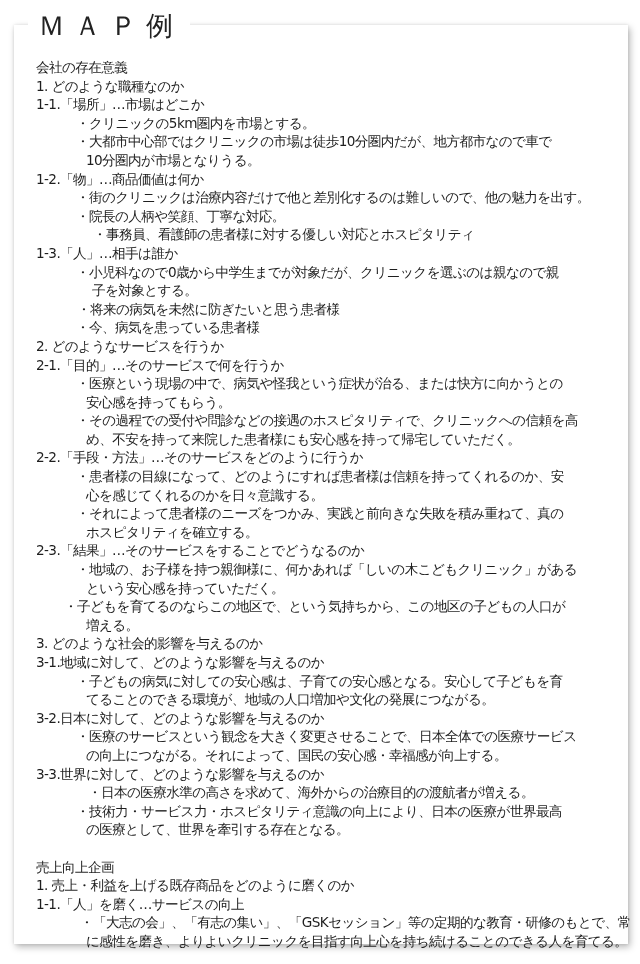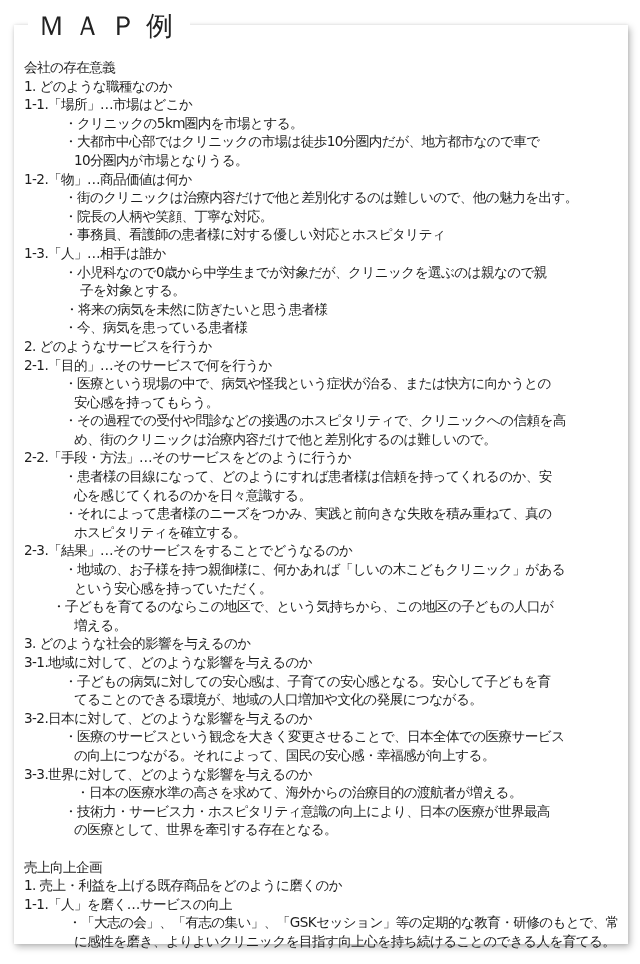--- a/index.html
+++ b/index.html
@@ -13,21 +13,21 @@
     background: #ffffff;
     box-shadow: 2px 3px 7px rgba(0,0,0,0.28), 0 0 3px rgba(0,0,0,0.10);
   }
   .title {
     position: absolute; left: 28px; top: 8px; padding: 0 8px 0 10px;
     background: #ffffff; font-size: 27px; letter-spacing: 9px;
     font-weight: normal; line-height: 36px; color: #222;
     font-family: Liberation Sans, sans-serif;
   }
   .content {
-    position: absolute; left: 24px; top: 58px; width: 585px;
+    position: absolute; left: 36px; top: 58px; width: 585px;
     font-size: 13.6px; line-height: 18.6px; letter-spacing: -0.6px;
   }
   .line { white-space: nowrap; }
   .h { margin-left: 0; }
   .spacer { height: 18.6px; }
 </style>
 </head>
 <body>
 
 <div class="card"></div>
@@ -36,32 +36,32 @@
 <div class="content">
   <div class="line h">会社の存在意義</div>
   <div class="line h">1. どのような職種なのか</div>
   <div class="line h">1-1.「場所」…市場はどこか</div>
   <div class="line" style="margin-left:40px">・クリニックの5km圏内を市場とする。</div>
   <div class="line" style="margin-left:40px">・大都市中心部ではクリニックの市場は徒歩10分圏内だが、地方都市なので車で</div>
   <div class="line" style="margin-left:50px">10分圏内が市場となりうる。</div>
   <div class="line h">1-2.「物」…商品価値は何か</div>
   <div class="line" style="margin-left:40px">・街のクリニックは治療内容だけで他と差別化するのは難しいので、他の魅力を出す。</div>
   <div class="line" style="margin-left:40px">・院長の人柄や笑顔、丁寧な対応。</div>
-  <div class="line" style="margin-left:40px">・事務員、看護師の患者様に対する優しい対応とホスピタリティ</div>
+  <div class="line" style="margin-left:57px">・事務員、看護師の患者様に対する優しい対応とホスピタリティ</div>
   <div class="line h">1-3.「人」…相手は誰か</div>
   <div class="line" style="margin-left:40px">・小児科なので0歳から中学生までが対象だが、クリニックを選ぶのは親なので親</div>
   <div class="line" style="margin-left:56px">子を対象とする。</div>
   <div class="line" style="margin-left:41px">・将来の病気を未然に防ぎたいと思う患者様</div>
   <div class="line" style="margin-left:40px">・今、病気を患っている患者様</div>
   <div class="line h">2. どのようなサービスを行うか</div>
   <div class="line h">2-1.「目的」…そのサービスで何を行うか</div>
   <div class="line" style="margin-left:40px">・医療という現場の中で、病気や怪我という症状が治る、または快方に向かうとの</div>
   <div class="line" style="margin-left:50px">安心感を持ってもらう。</div>
   <div class="line" style="margin-left:40px">・その過程での受付や問診などの接遇のホスピタリティで、クリニックへの信頼を高</div>
-  <div class="line" style="margin-left:50px">め、街のクリニックは治療内容だけで他と差別化するのは難しいので。</div>
+  <div class="line" style="margin-left:50px">め、不安を持って来院した患者様にも安心感を持って帰宅していただく。</div>
   <div class="line h">2-2.「手段・方法」…そのサービスをどのように行うか</div>
   <div class="line" style="margin-left:40px">・患者様の目線になって、どのようにすれば患者様は信頼を持ってくれるのか、安</div>
   <div class="line" style="margin-left:50px">心を感じてくれるのかを日々意識する。</div>
   <div class="line" style="margin-left:40px">・それによって患者様のニーズをつかみ、実践と前向きな失敗を積み重ねて、真の</div>
   <div class="line" style="margin-left:50px">ホスピタリティを確立する。</div>
   <div class="line h">2-3.「結果」…そのサービスをすることでどうなるのか</div>
   <div class="line" style="margin-left:40px">・地域の、お子様を持つ親御様に、何かあれば「しいの木こどもクリニック」がある</div>
   <div class="line" style="margin-left:50px">という安心感を持っていただく。</div>
   <div class="line" style="margin-left:28px">・子どもを育てるのならこの地区で、という気持ちから、この地区の子どもの人口が</div>
   <div class="line" style="margin-left:50px">増える。</div>

